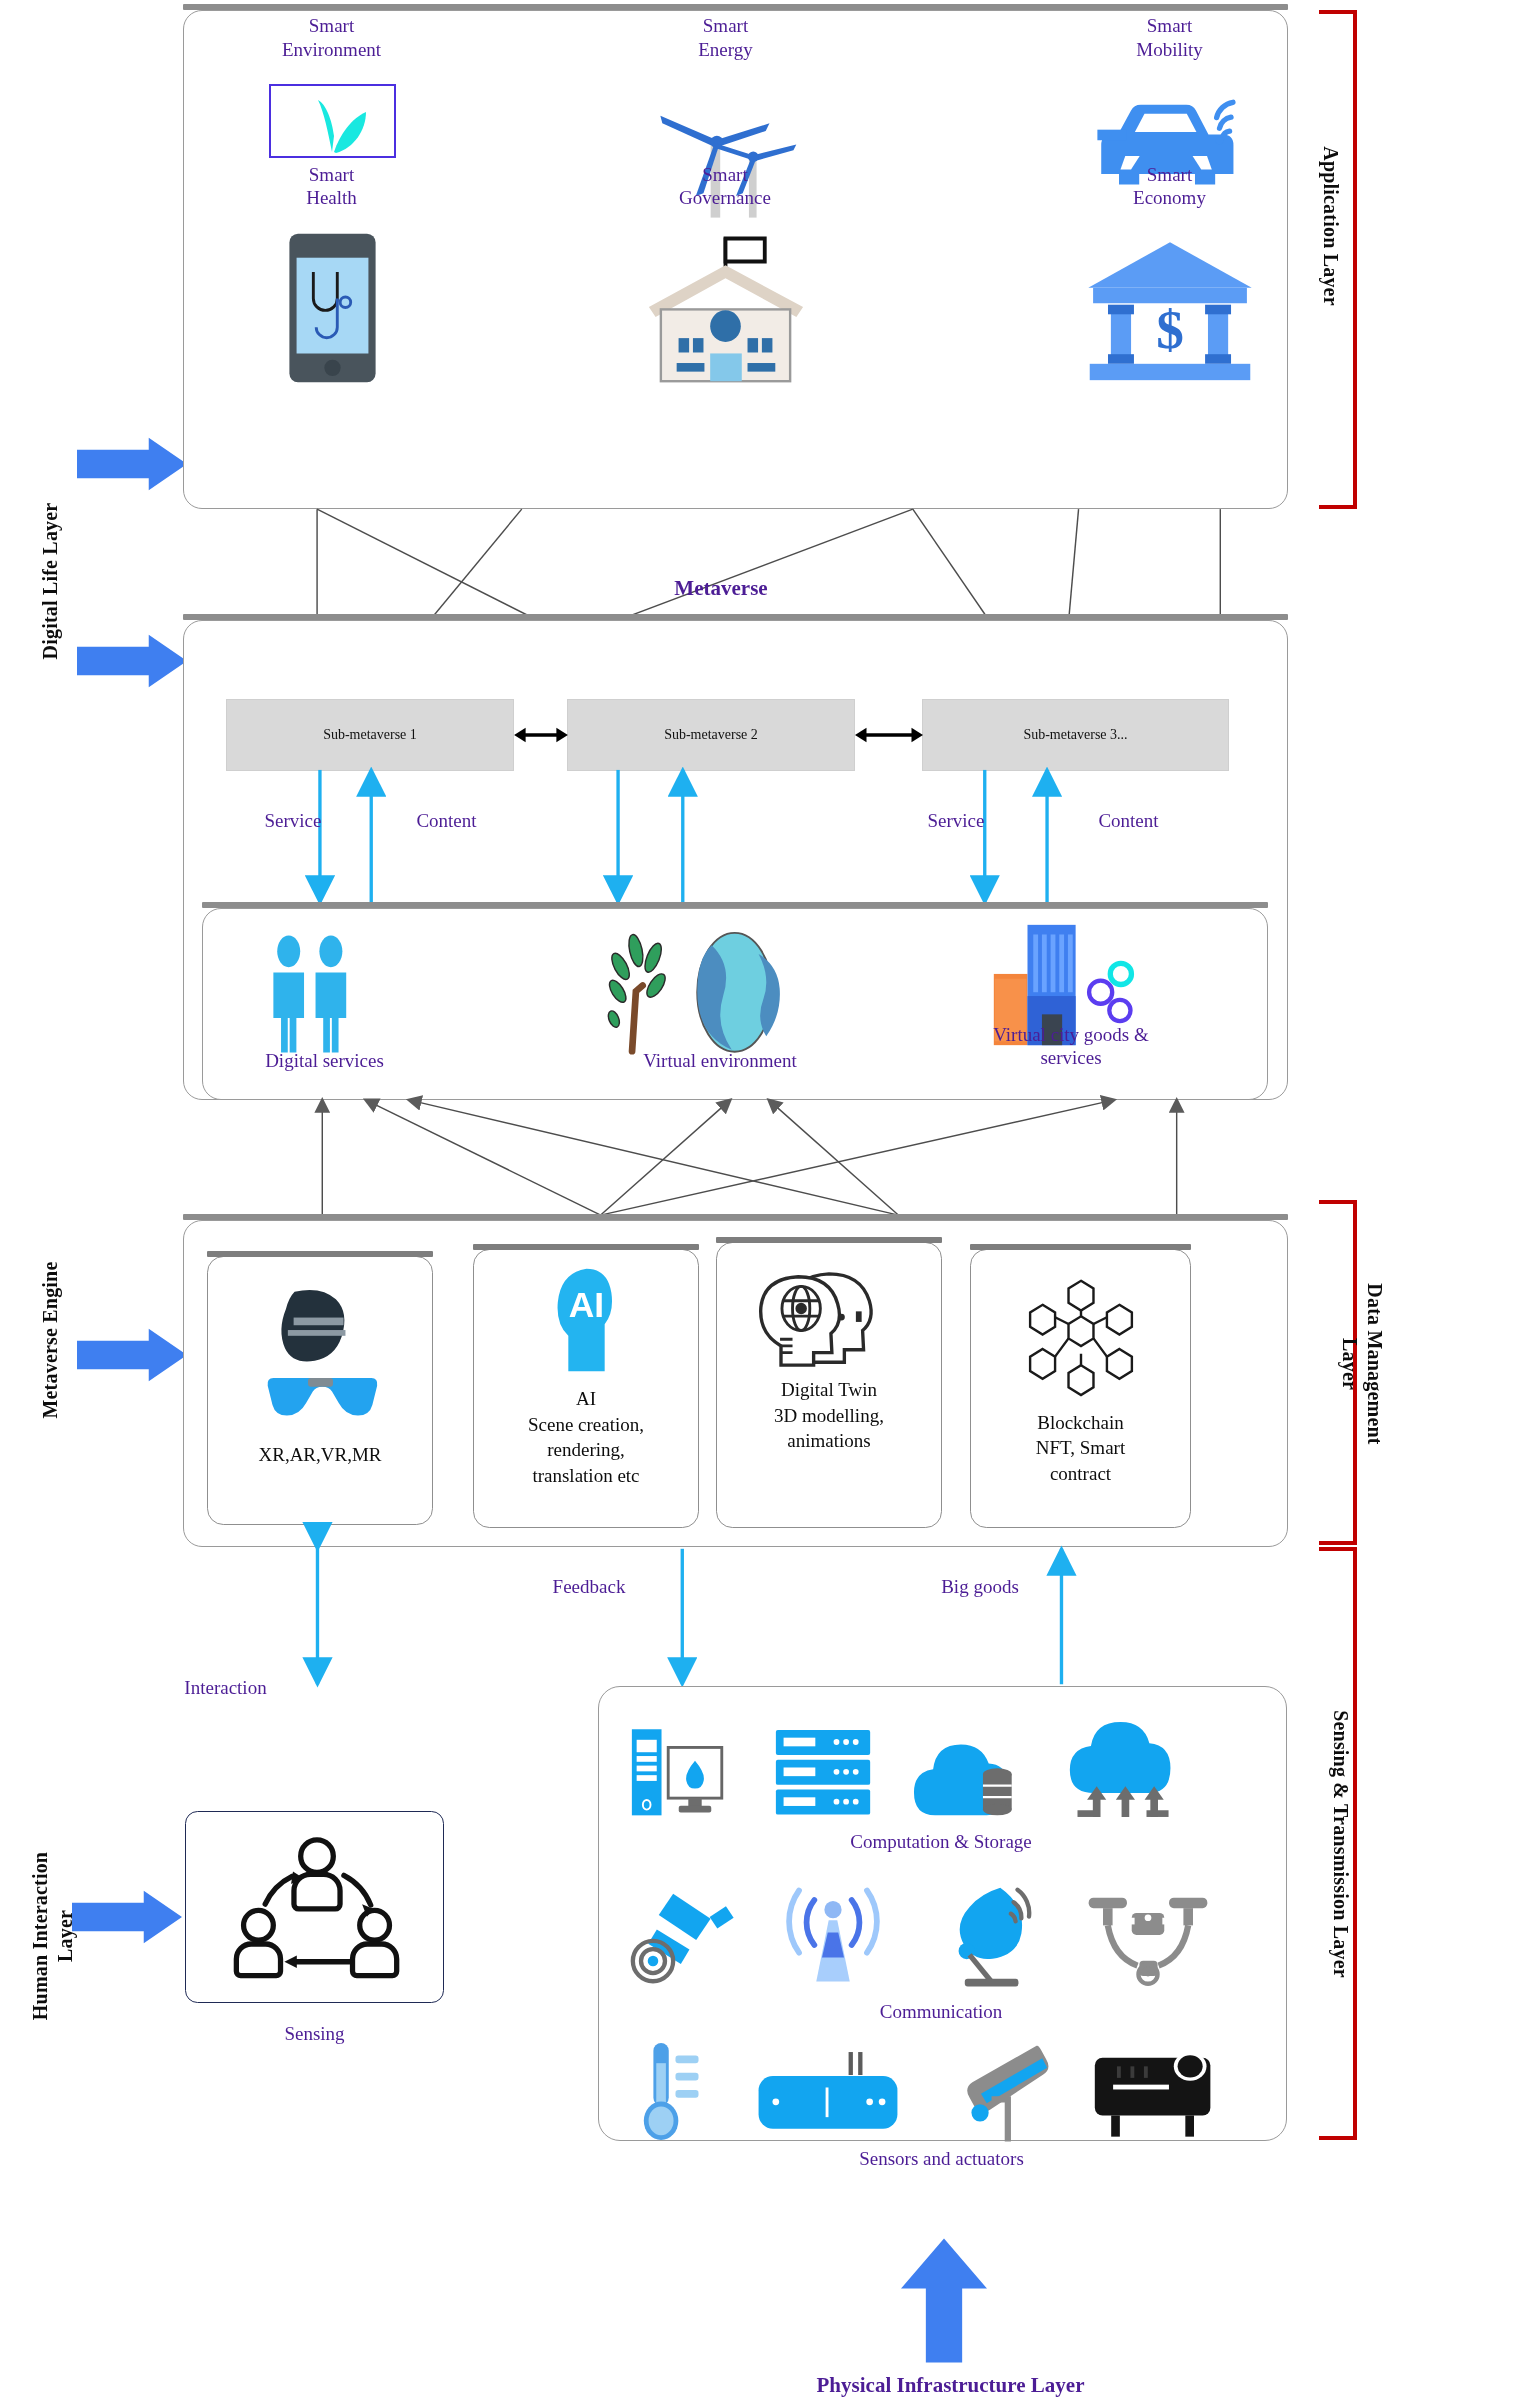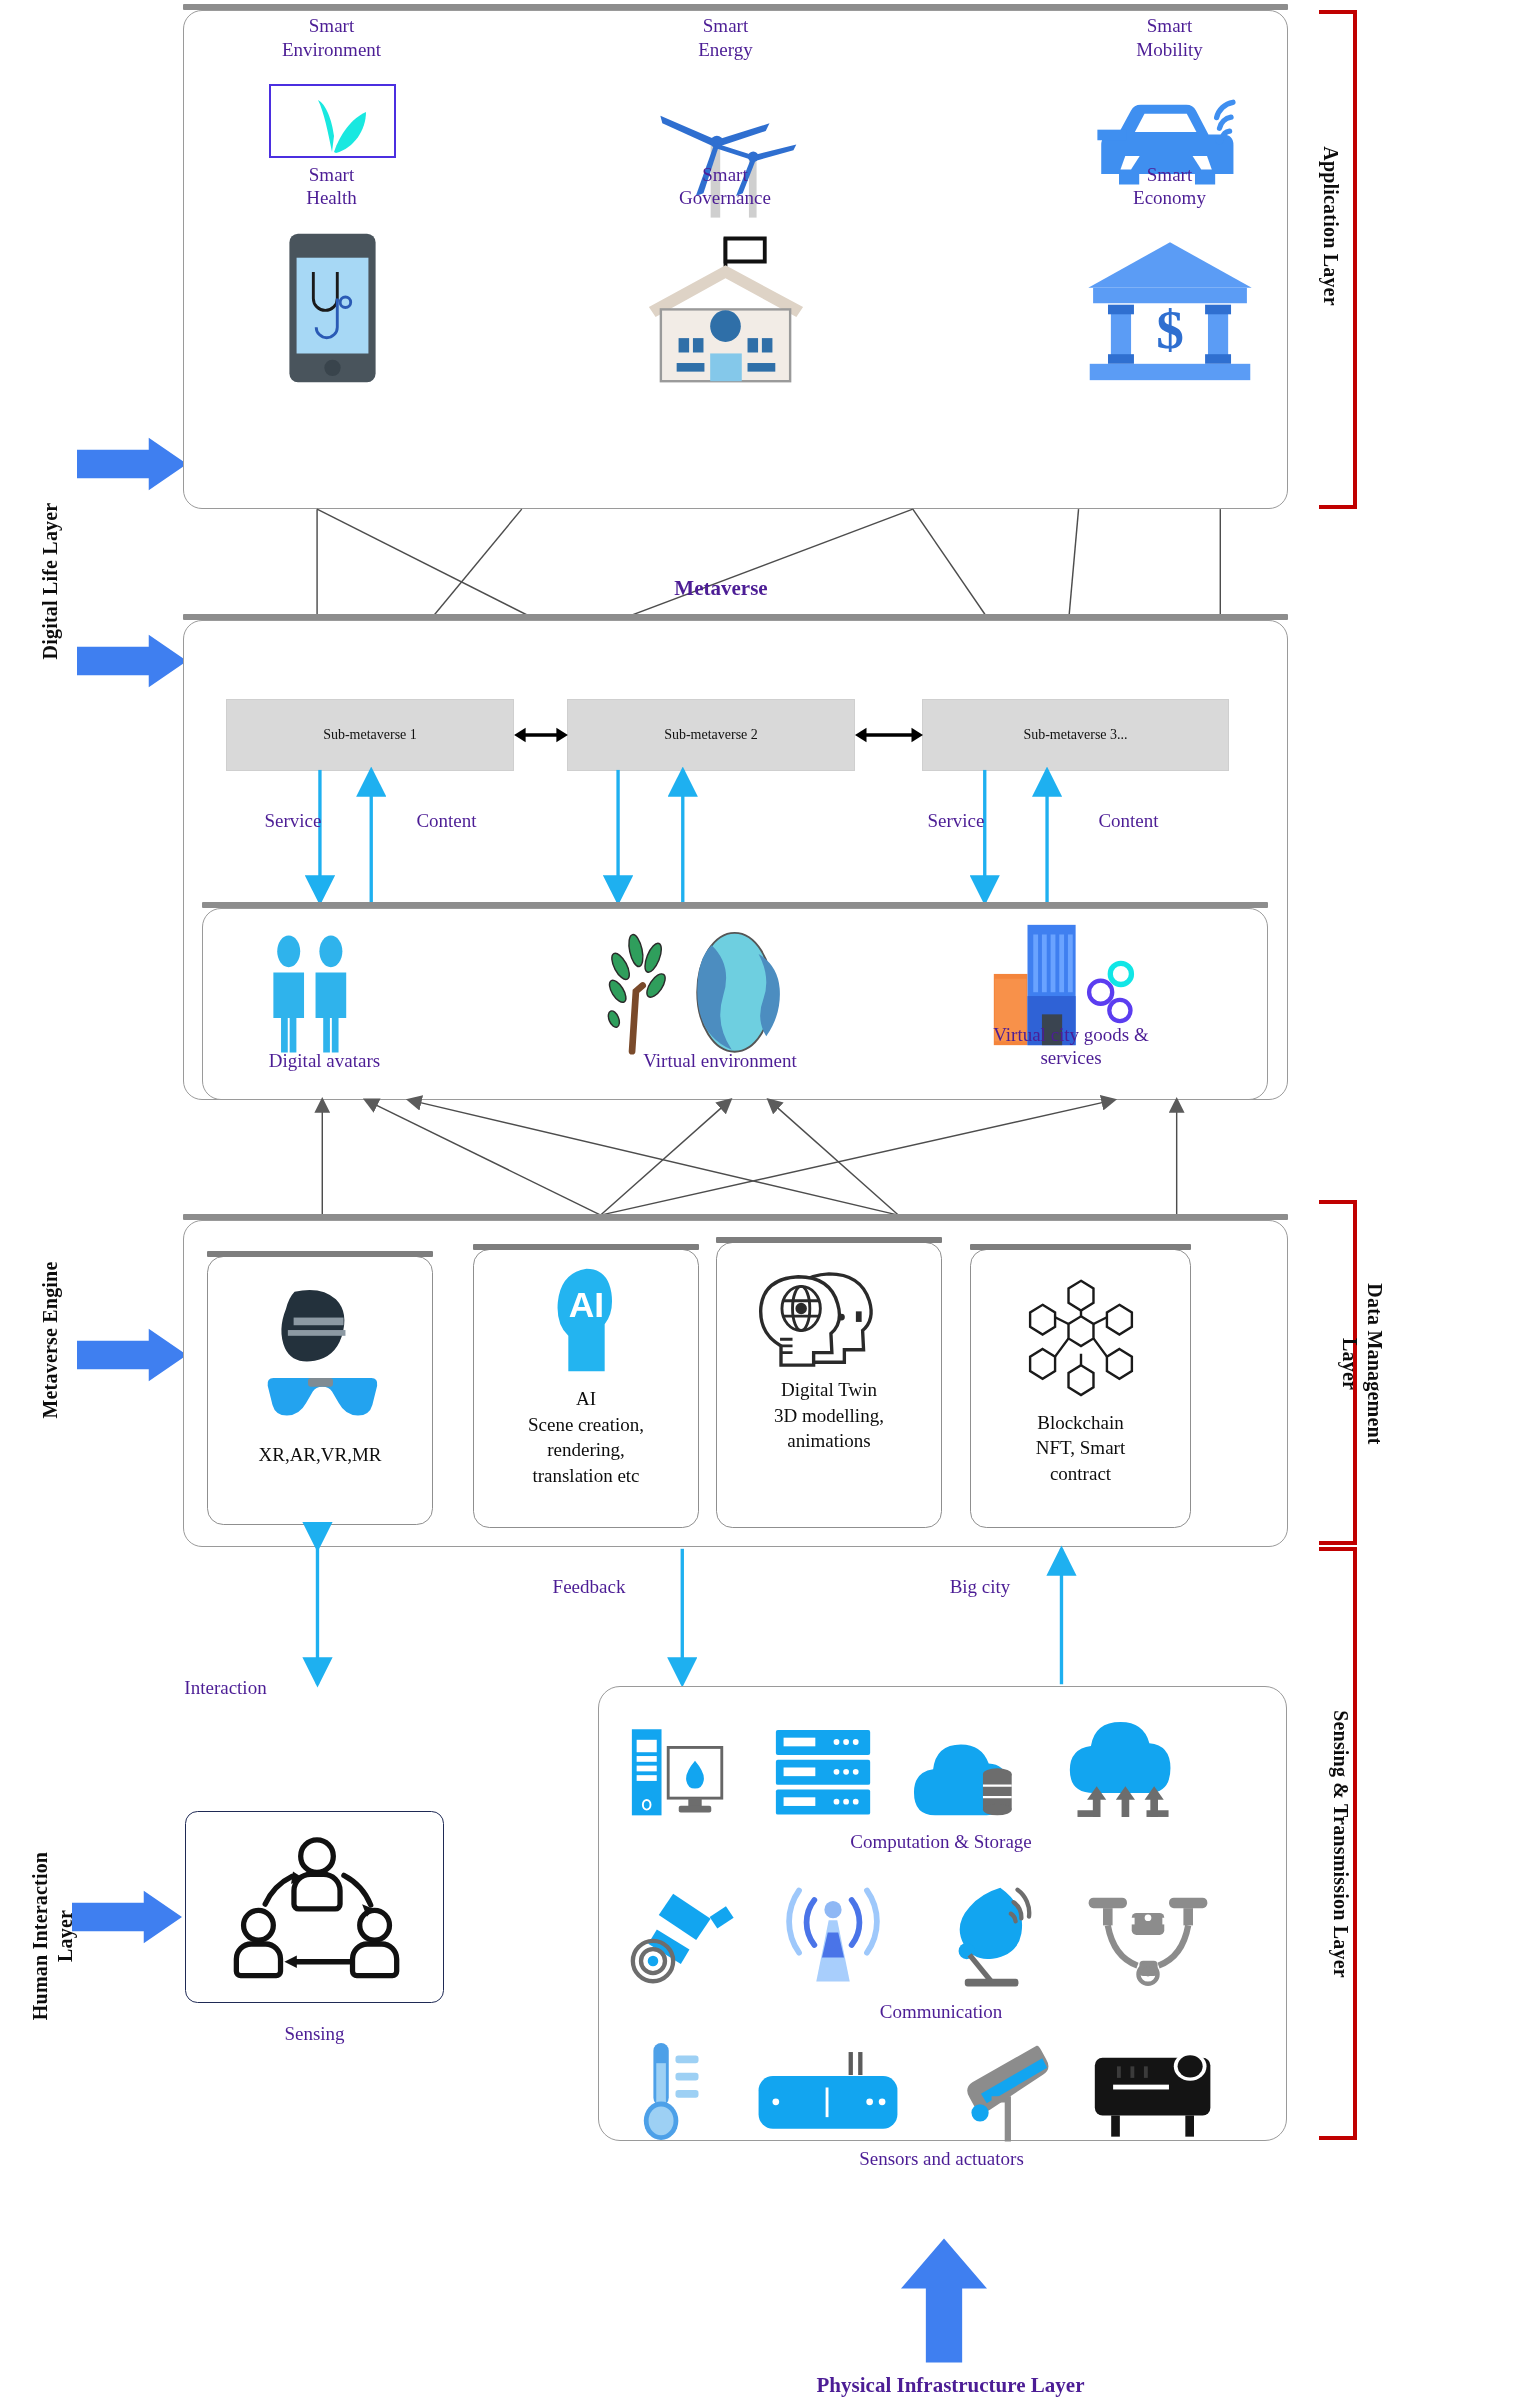--- a/index.html
+++ b/index.html
@@ -286,21 +286,21 @@
 <div class="panel" style="left:202px; top:908px; width:1066px; height:192px;"></div>
 
 <svg class="abs" style="left:259px; top:934px; width:115px; height:120px;" viewBox="0 0 240 250">
   <g fill="#2fb3ec">
     <ellipse cx="62" cy="36" rx="24" ry="33"></ellipse>
     <path d="M30 80 h64 v95 h-16 v72 h-14 v-72 h-4 v72 h-14 v-72 H30 z"></path>
     <ellipse cx="150" cy="36" rx="24" ry="33"></ellipse>
     <path d="M118 80 h64 v95 h-16 v72 h-14 v-72 h-4 v72 h-14 v-72 h-16 z"></path>
   </g>
 </svg>
-<div class="lbl" style="left:221px; top:1049px; width:207px;">Digital avatars</div>
+<div class="lbl" style="left:221px; top:1049px; width:207px;">Digital services</div>
 
 <svg class="abs" style="left:586px; top:929px; width:211px; height:127px;" viewBox="0 0 440 265">
   <path d="M96 255 L104 130 L118 118" stroke="#7a4a2b" stroke-width="14" fill="none" stroke-linecap="round"></path>
   <g fill="#2f9e5c" stroke="#2a2a2a" stroke-width="3">
     <ellipse cx="104" cy="45" rx="13" ry="34" transform="rotate(-12 104 45)"></ellipse>
     <ellipse cx="140" cy="60" rx="13" ry="32" transform="rotate(22 140 60)"></ellipse>
     <ellipse cx="72" cy="78" rx="13" ry="30" transform="rotate(-28 72 78)"></ellipse>
     <ellipse cx="146" cy="118" rx="13" ry="28" transform="rotate(34 146 118)"></ellipse>
     <ellipse cx="66" cy="130" rx="12" ry="26" transform="rotate(-32 66 130)"></ellipse>
     <ellipse cx="58" cy="188" rx="10" ry="18" transform="rotate(-22 58 188)"></ellipse>
@@ -423,21 +423,21 @@
   <g class="cy">
     <path d="M660 10 L660 292" marker-end="url(#cd2)" marker-start="url(#cd2)"></path>
   </g>
 
   <path class="cy" d="M1420 10 L1420 292" marker-end="url(#cd2)"></path>
 
   <path class="cy" d="M2210 292 L2210 10" marker-end="url(#cd2)"></path>
 </svg>
 <div class="lbl" style="left:144px; top:1676px; width:163px;">Interaction</div>
 <div class="lbl" style="left:512px; top:1575px; width:154px;">Feedback</div>
-<div class="lbl" style="left:903px; top:1575px; width:154px;">Big city</div>
+<div class="lbl" style="left:903px; top:1575px; width:154px;">Big goods</div>
 
 <div class="citbox" style="left:185px; top:1811px; width:259px; height:192px;">
   <svg style="margin:19px 0 0 35px;" width="192" height="154" viewBox="0 0 400 320">
     <g fill="none" stroke="#111" stroke-width="11">
       <circle cx="200" cy="52" r="34"></circle>
       <path d="M152 152 v-28 a34 34 0 0 1 34 -34 h28 a34 34 0 0 1 34 34 v28 a10 10 0 0 1 -10 10 h-76 a10 10 0 0 1 -10 -10 z"></path>
       <circle cx="78" cy="196" r="31"></circle>
       <path d="M32 292 v-26 a31 31 0 0 1 31 -31 h30 a31 31 0 0 1 31 31 v26 a9 9 0 0 1 -9 9 H41 a9 9 0 0 1 -9 -9 z"></path>
       <circle cx="320" cy="196" r="31"></circle>
       <path d="M274 292 v-26 a31 31 0 0 1 31 -31 h30 a31 31 0 0 1 31 31 v26 a9 9 0 0 1 -9 9 h-74 a9 9 0 0 1 -9 -9 z"></path>

